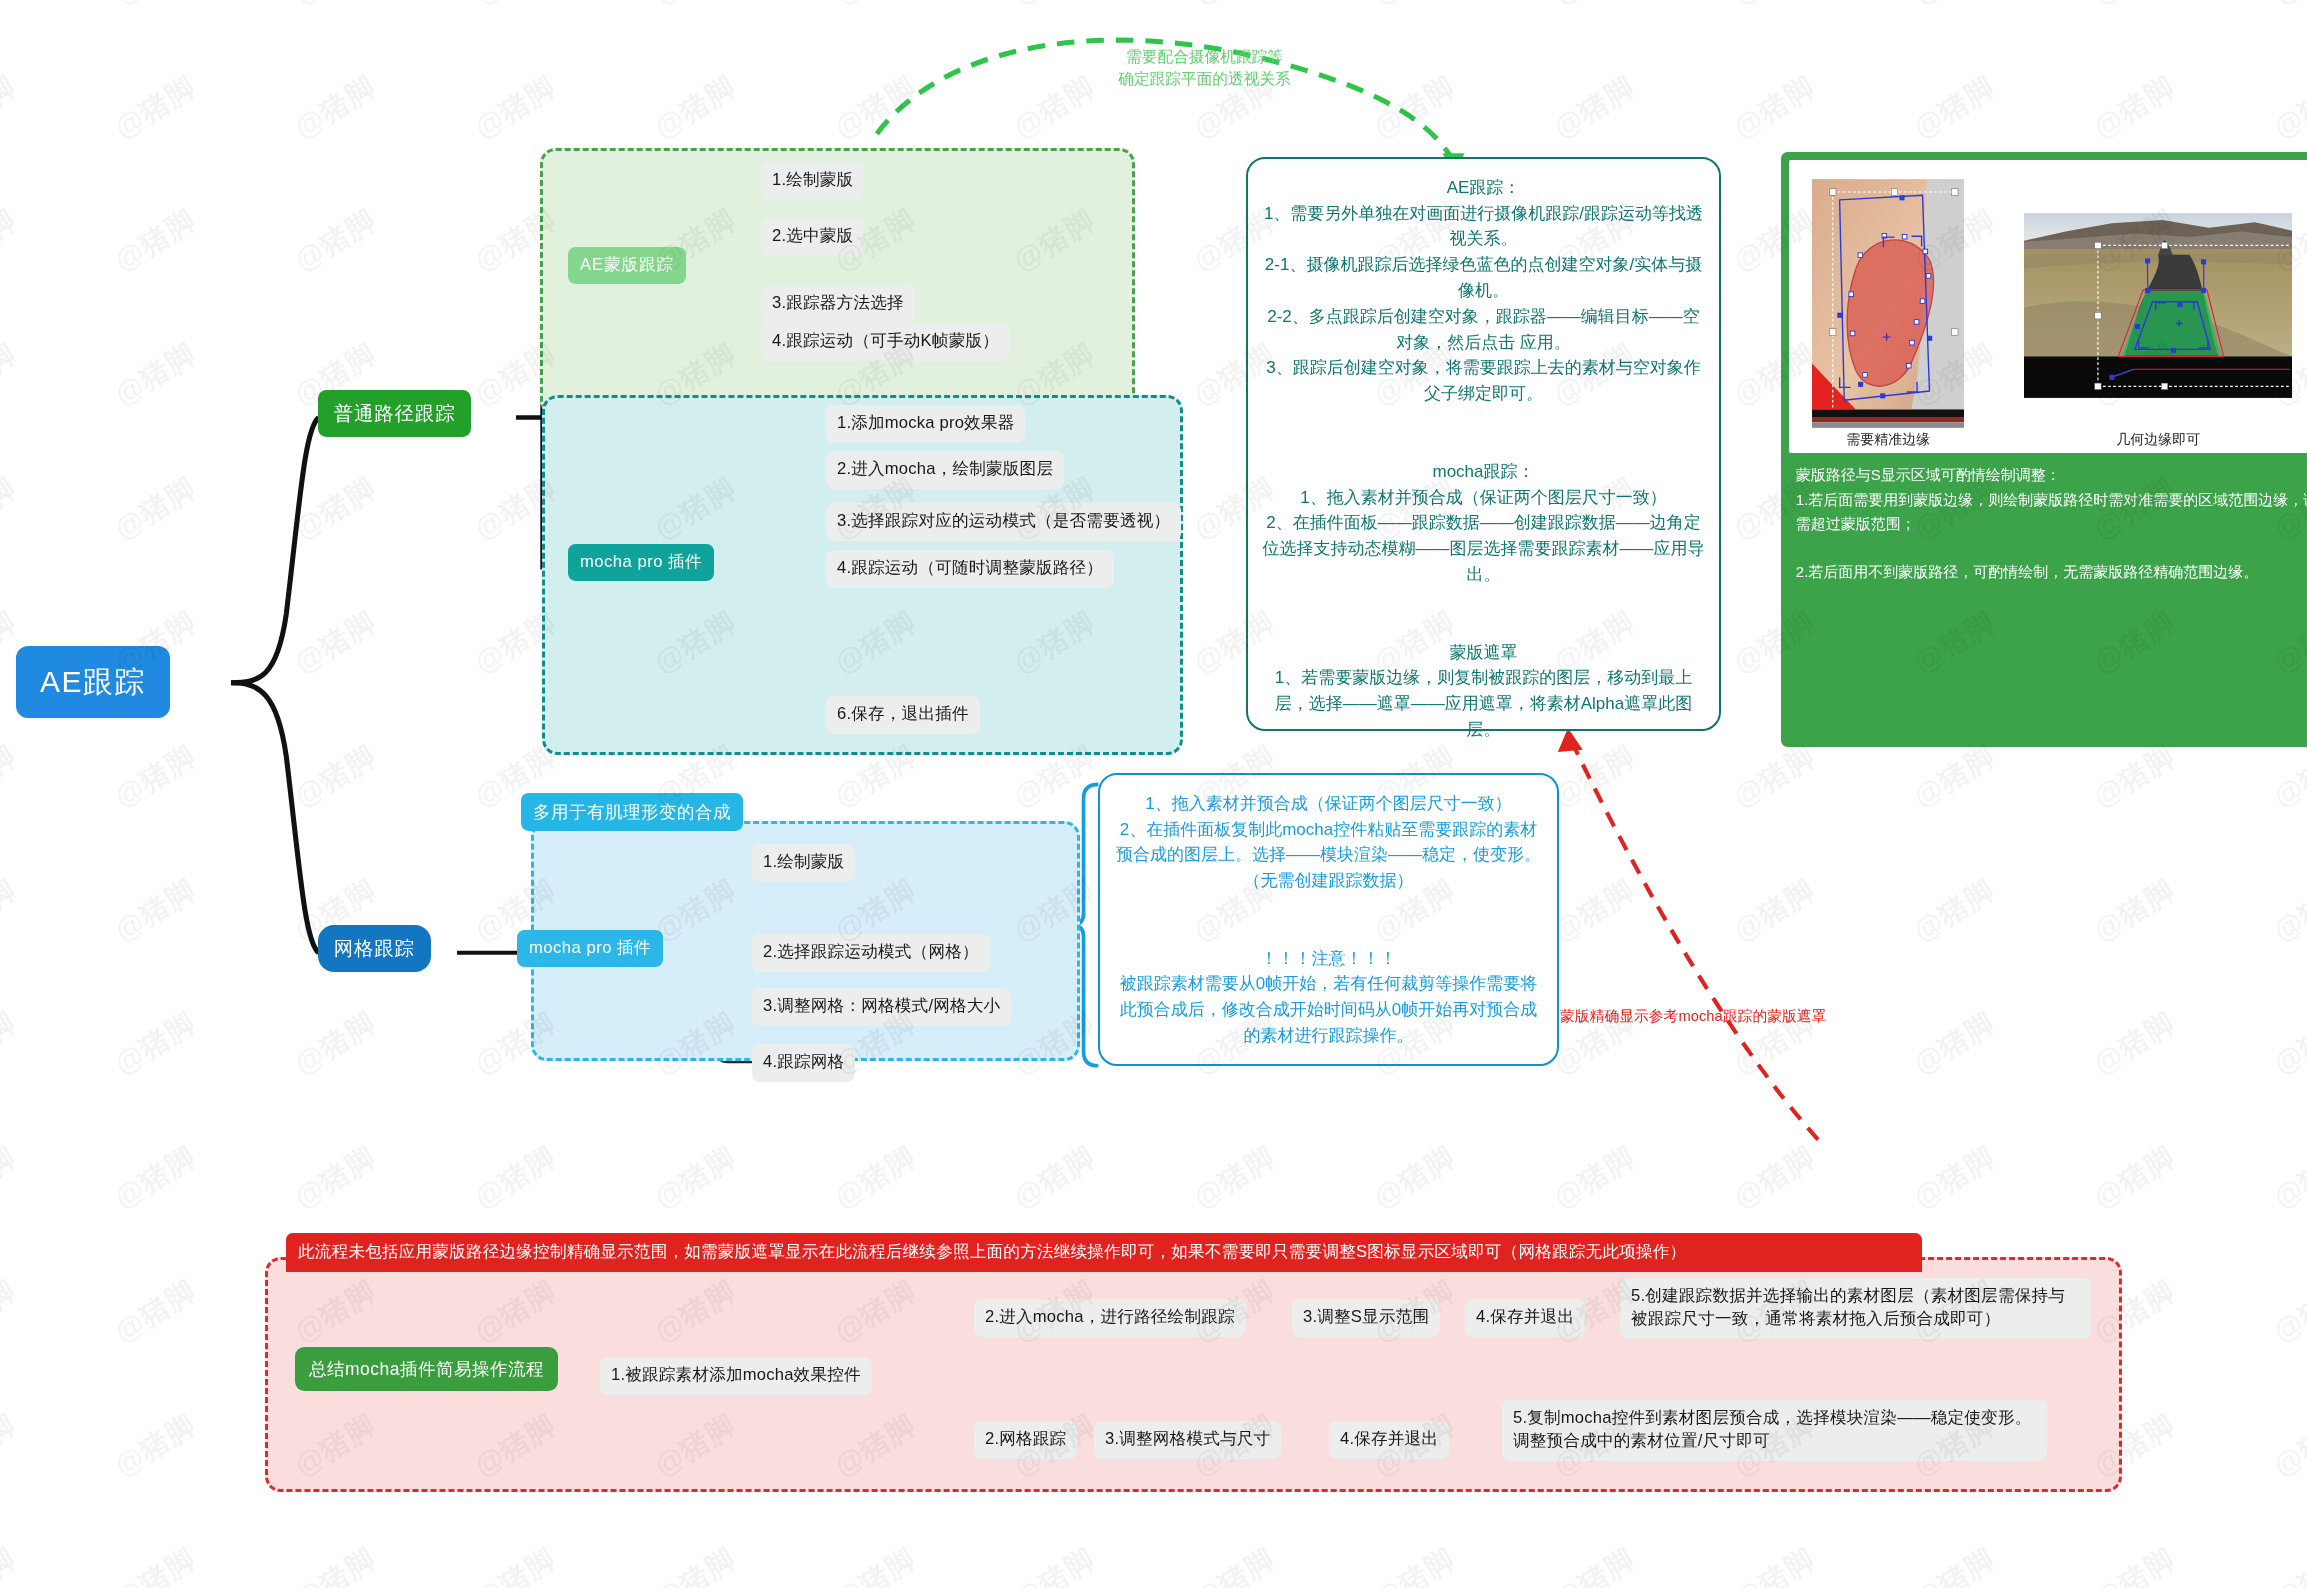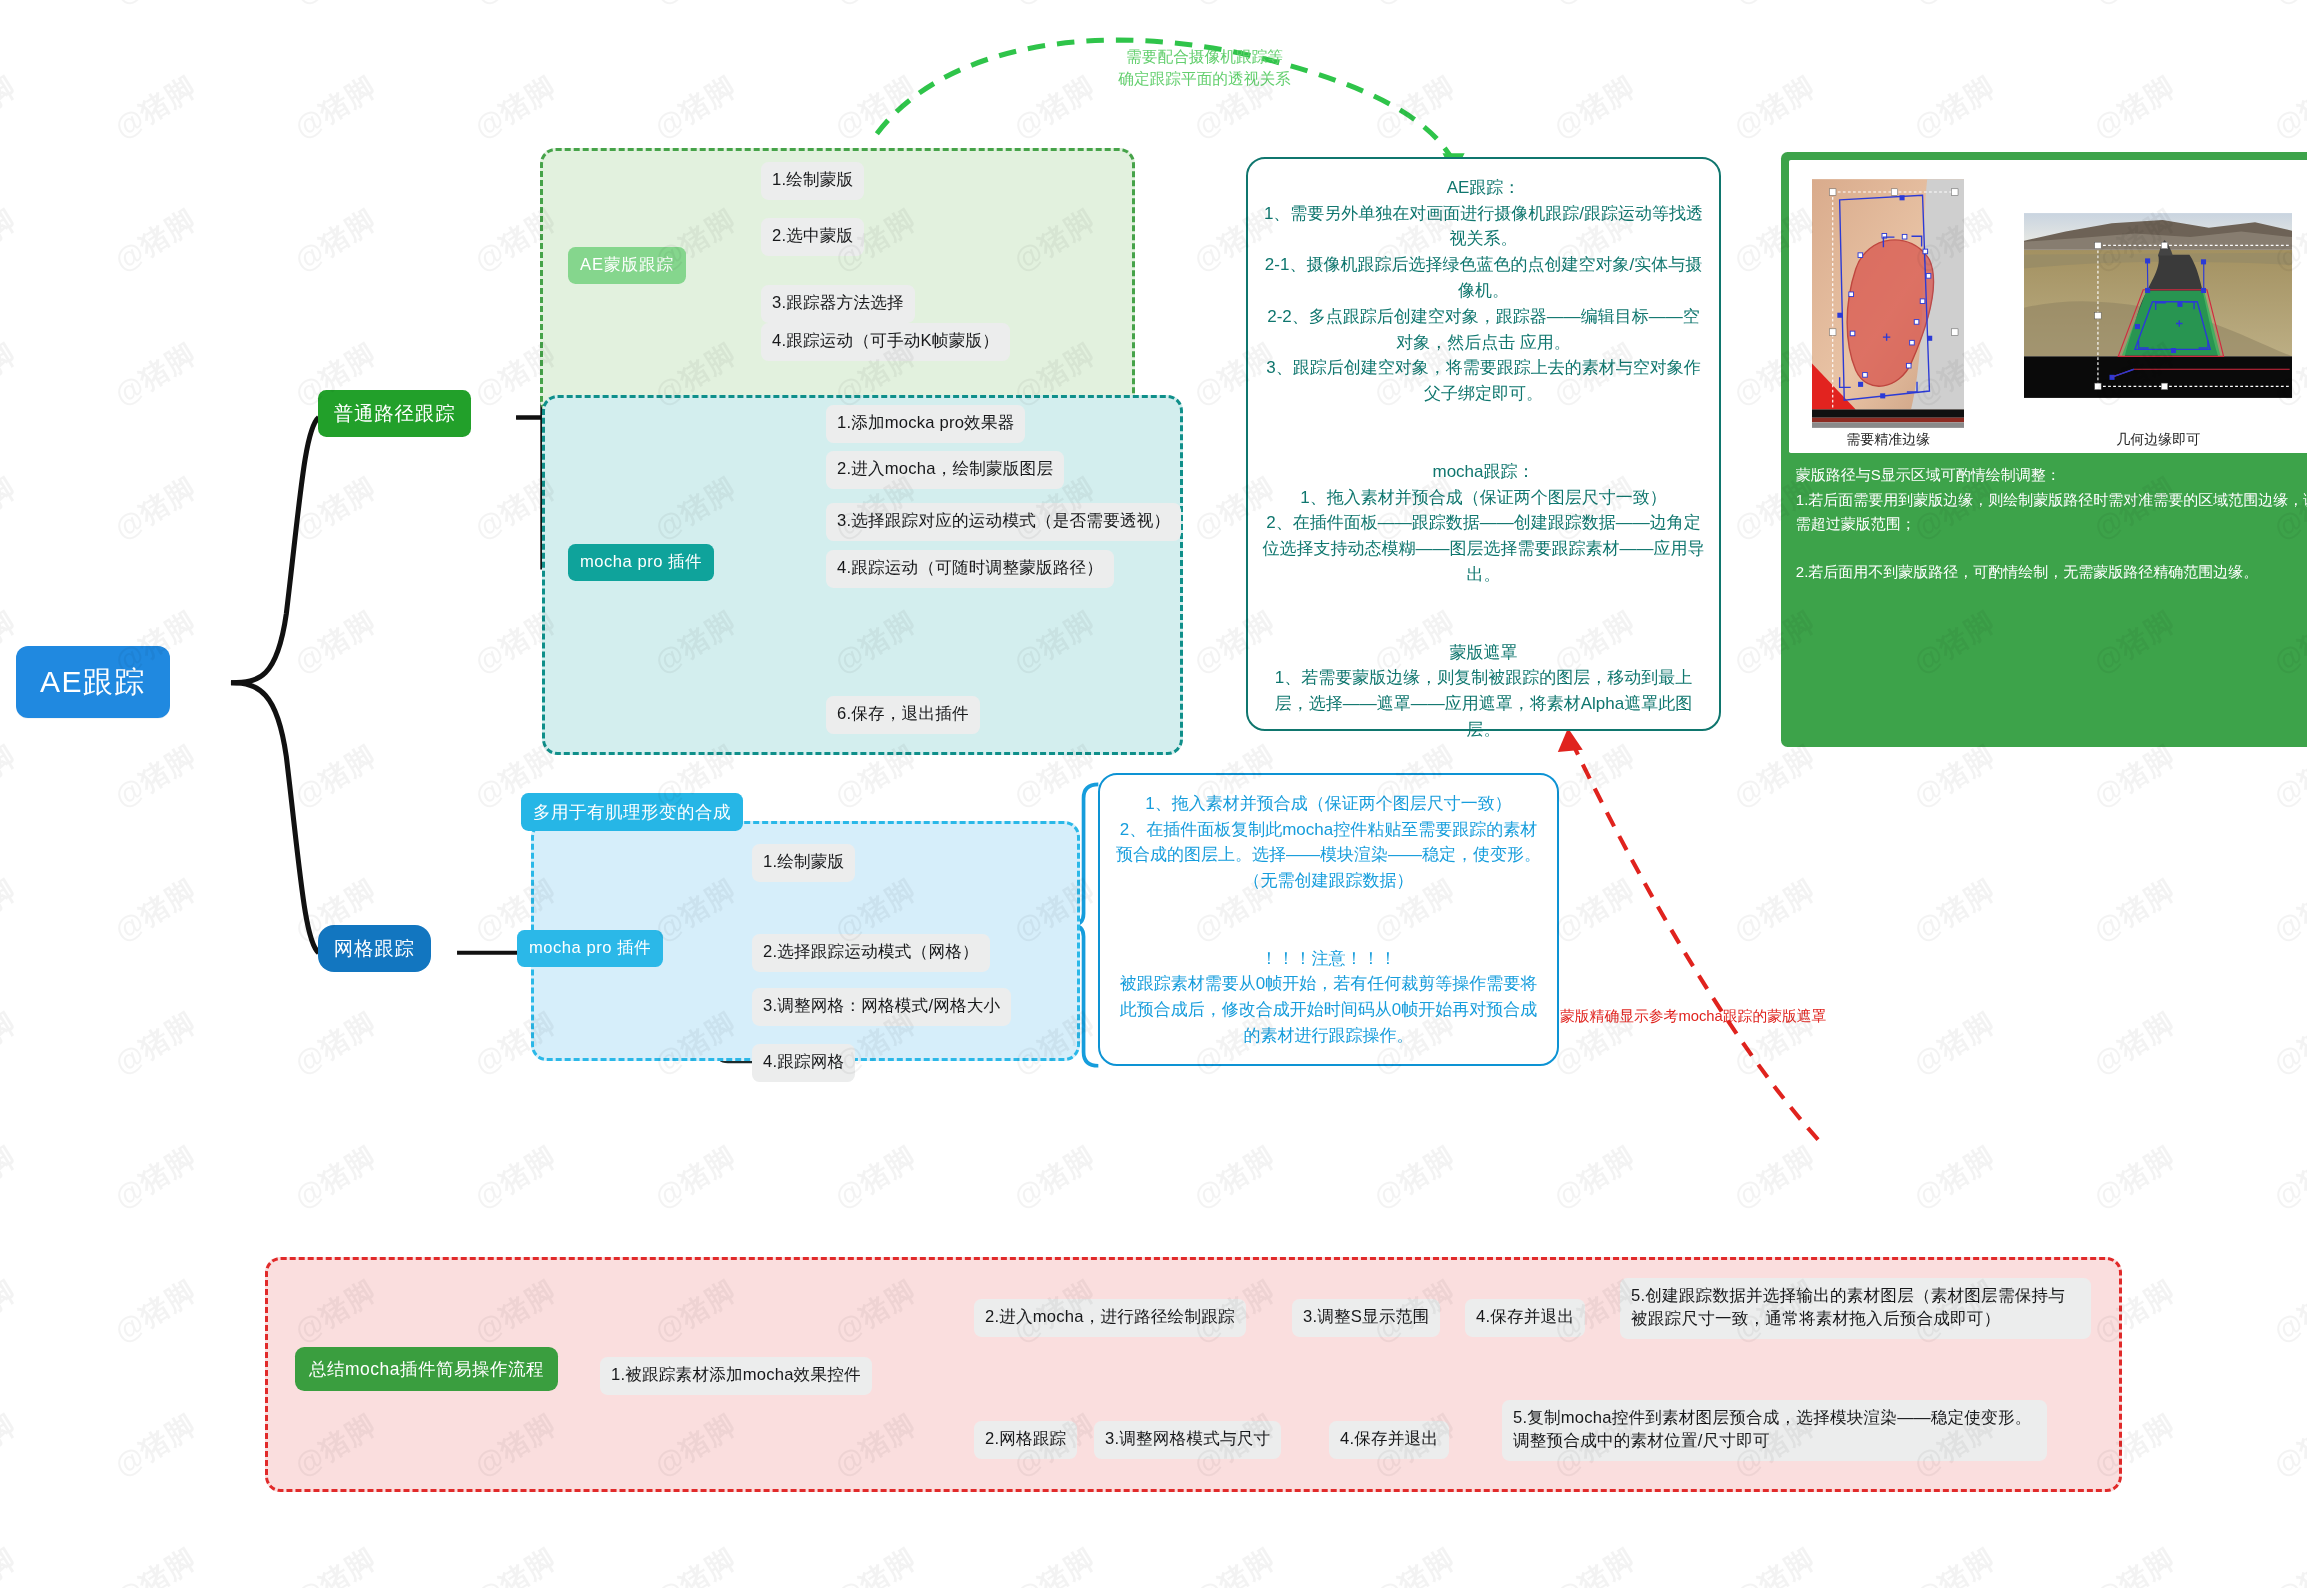--- a/index.html
+++ b/index.html
@@ -325,20 +325,21 @@
         <path d="M336,232 l0,14 M329,239 l14,0" stroke="#2b3ad6" stroke-width="3"></path>
       </svg>
       <div class="fig-cap" style="left:235px;top:271px;width:268px;">几何边缘即可</div>
     </div>
     <div class="gp-text">蒙版路径与S显示区域可酌情绘制调整：
 1.若后面需要用到蒙版边缘，则绘制蒙版路径时需对准需要的区域范围边缘，调整S显示透视时需超过蒙版范围；
 
 2.若后面用不到蒙版路径，可酌情绘制，无需蒙版路径精确范围边缘。</div>
   </div>
 
+  <div class="banner" style="left:286px;top:1233px;width:1636px;">此流程未包括应用蒙版路径边缘控制精确显示范围，如需蒙版遮罩显示在此流程后继续参照上面的方法继续操作即可，如果不需要即只需要调整S图标显示区域即可（网格跟踪无此项操作）</div>
 
   <div class="node" style="left:295px;top:1347px;">
     <div class="node-inner pill-greendark">总结mocha插件简易操作流程</div>
   </div>
 
   <div class="node" style="left:600px;top:1357px;">
     <div class="node-inner chip">1.被跟踪素材添加mocha效果控件</div>
   </div>
 
   <div class="node" style="left:974px;top:1299px;">

